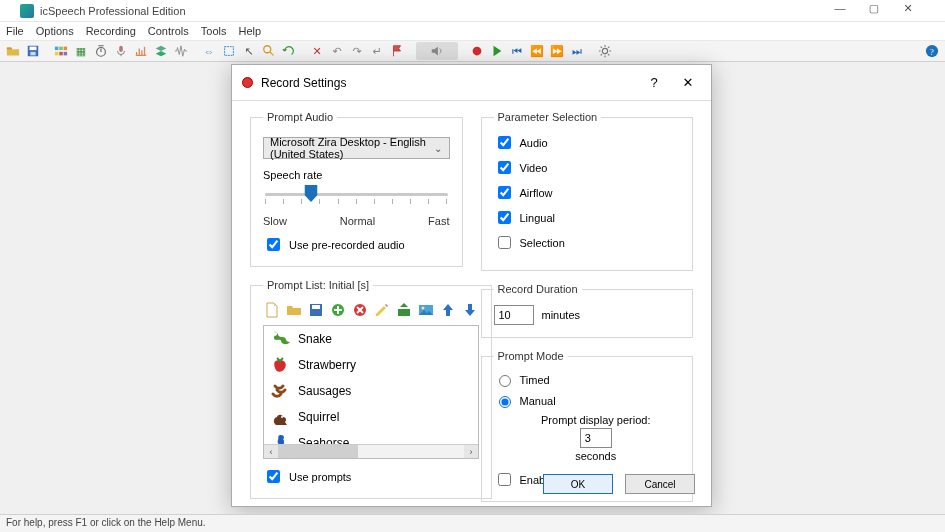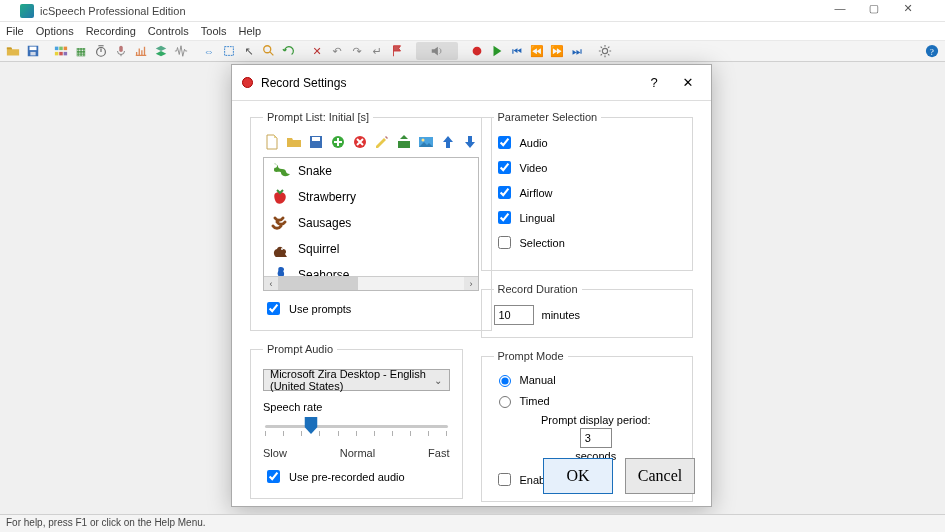--- a/index.html
+++ b/index.html
@@ -119,21 +119,21 @@
   .slider .thumbS { position:absolute; top:-2px; left:25%; width:13px; height:18px; transform:translateX(-50%);}
   .slider .thumbS svg { width:13px; height:18px; display:block;}
   .ratelabels { display:flex; justify-content:space-between; font-size:11px; color:#333;}
   .param-list label { display:flex; align-items:center; gap:6px; margin-bottom:6px; font-size:11px;}
   .duration-row { display:flex; align-items:center; gap:8px;}
   .num-input { width:40px; height:20px; border:1px solid #888; padding:0 4px; font-size:11px;}
   .radio-row { display:flex; align-items:center; gap:6px; margin-bottom:6px; font-size:11px;}
   .radio-row input{ width:12px; height:12px;}
   .dsprow { display:flex; align-items:center; gap:2px; margin:2px 0 8px 18px; font-size:11px;flex-direction:column;}
   .dlg-buttons { position:absolute; right:16px; bottom:12px; display:flex; gap:12px; }
-  .btn { width:70px; height:36px; border:1px solid #939393; background:#e9e9e9; font-size:16px; display:flex; align-items:center; justify-content:center; cursor:pointer;font-family:Liberation Serif, serif;}
+  .btn { width:70px; height:20px; border:1px solid #939393; background:#e9e9e9; font-size:10px; display:flex; align-items:center; justify-content:center; cursor:pointer;}
   .btn.primary { border:1px solid #1b6fbb; background:#e6f0fb; outline:1px solid #1b6fbb; outline-offset:-1px;}
   .help-icon { position:absolute; right:8px; top:26px; color:#1b6fbb; font-size:13px;}
 </style>
 </head>
 <body>
 
 <div class="titlebar">
   <div class="appicon"></div>
   <div class="title">icSpeech Professional Edition</div>
   <div class="spacer"></div>
@@ -281,20 +281,61 @@
       <div class="reddot"></div>
       <div class="t">Record Settings</div>
       <div class="spacer"></div>
       <div class="hbtn">?</div>
       <div class="hbtn">✕</div>
     </div>
 
     <div class="dlg-body">
 
       <div class="col">
+        <fieldset>
+          <legend>Prompt Audio</legend>
+          <div class="combo">
+            <span>Microsoft Zira Desktop - English (United States)</span>
+            <span class="chev">⌄</span>
+          </div>
+          <div class="ratelbl">Speech rate</div>
+          <div class="slider-wrap">
+            <div class="slider">
+              <div class="track"></div>
+              <div class="ticks">
+                  <span></span>
+                  <span></span>
+                  <span></span>
+                  <span></span>
+                  <span></span>
+                  <span></span>
+                  <span></span>
+                  <span></span>
+                  <span></span>
+                  <span></span>
+                  <span></span>
+                </div>
+              <div class="thumbS" id="rate-thumb" style="left: 25%;">
+                <svg viewBox="0 0 13 18">
+                    <path fill="#1b6fbb" d="M0 0h13v10l-6.5 7L0 10z"></path>
+                  </svg>
+              </div>
+            </div>
+          </div>
+          <div class="ratelabels">
+            <span>Slow</span>
+            <span>Normal</span>
+            <span>Fast</span>
+          </div>
+          <label class="chk">
+            <input type="checkbox" id="chk-prerec" checked="" style="">
+            <span>Use pre-recorded audio</span>
+          </label>
+        </fieldset>
+
         <fieldset>
           <legend>Prompt List:  Initial [s]</legend>
           <div class="pl-toolbar">
             <div class="pl-btn">
                 <svg viewBox="0 0 16 16">
                   <path fill="#fff" stroke="#c7a657" d="M3 1h7l3 3v11H3z"></path>
                   <path fill="#e8d492" d="M10 1v3h3"></path>
                 </svg>
               </div>
             <div class="pl-btn">
@@ -401,61 +442,20 @@
               <div class="track">
                   <div class="thumb"></div>
                 </div>
               <div class="arrow">›</div>
             </div>
           </div>
 
           <label class="chk">
             <input type="checkbox" id="chk-use-prompts" checked="" style="">
             <span>Use prompts</span>
-          </label>
-        </fieldset>
-
-        <fieldset>
-          <legend>Prompt Audio</legend>
-          <div class="combo">
-            <span>Microsoft Zira Desktop - English (United States)</span>
-            <span class="chev">⌄</span>
-          </div>
-          <div class="ratelbl">Speech rate</div>
-          <div class="slider-wrap">
-            <div class="slider">
-              <div class="track"></div>
-              <div class="ticks">
-                  <span></span>
-                  <span></span>
-                  <span></span>
-                  <span></span>
-                  <span></span>
-                  <span></span>
-                  <span></span>
-                  <span></span>
-                  <span></span>
-                  <span></span>
-                  <span></span>
-                </div>
-              <div class="thumbS" id="rate-thumb" style="left: 25%;">
-                <svg viewBox="0 0 13 18">
-                    <path fill="#1b6fbb" d="M0 0h13v10l-6.5 7L0 10z"></path>
-                  </svg>
-              </div>
-            </div>
-          </div>
-          <div class="ratelabels">
-            <span>Slow</span>
-            <span>Normal</span>
-            <span>Fast</span>
-          </div>
-          <label class="chk">
-            <input type="checkbox" id="chk-prerec" checked="" style="">
-            <span>Use pre-recorded audio</span>
           </label>
         </fieldset>
       </div>
 
       <div class="col">
         <fieldset>
           <legend>Parameter Selection</legend>
           <div class="param-list" id="param-list">
               <label>
                 <input type="checkbox" checked="" style="">
@@ -484,26 +484,26 @@
           <legend>Record Duration</legend>
           <div class="duration-row">
             <input class="num-input" value="10" style="">
             <span>minutes</span>
           </div>
         </fieldset>
 
         <fieldset>
           <legend>Prompt Mode</legend>
           <label class="radio-row">
+            <input type="radio" name="pmode" id="r-timed" style="">
+            <span>Timed</span>
+          </label>
+          <label class="radio-row">
             <input type="radio" name="pmode" id="r-manual" checked="" style="">
             <span>Manual</span>
-          </label>
-          <label class="radio-row">
-            <input type="radio" name="pmode" id="r-timed" style="">
-            <span>Timed</span>
           </label>
           <div class="dsprow">
             <span>Prompt display period:</span>
             <input class="num-input" style="width: 32px;" value="3">
             <span>seconds</span>
           </div>
           <label class="chk" style="margin-top:0">
             <input type="checkbox" id="chk-beep" style="">
             <span>Enable beep</span>
           </label>

